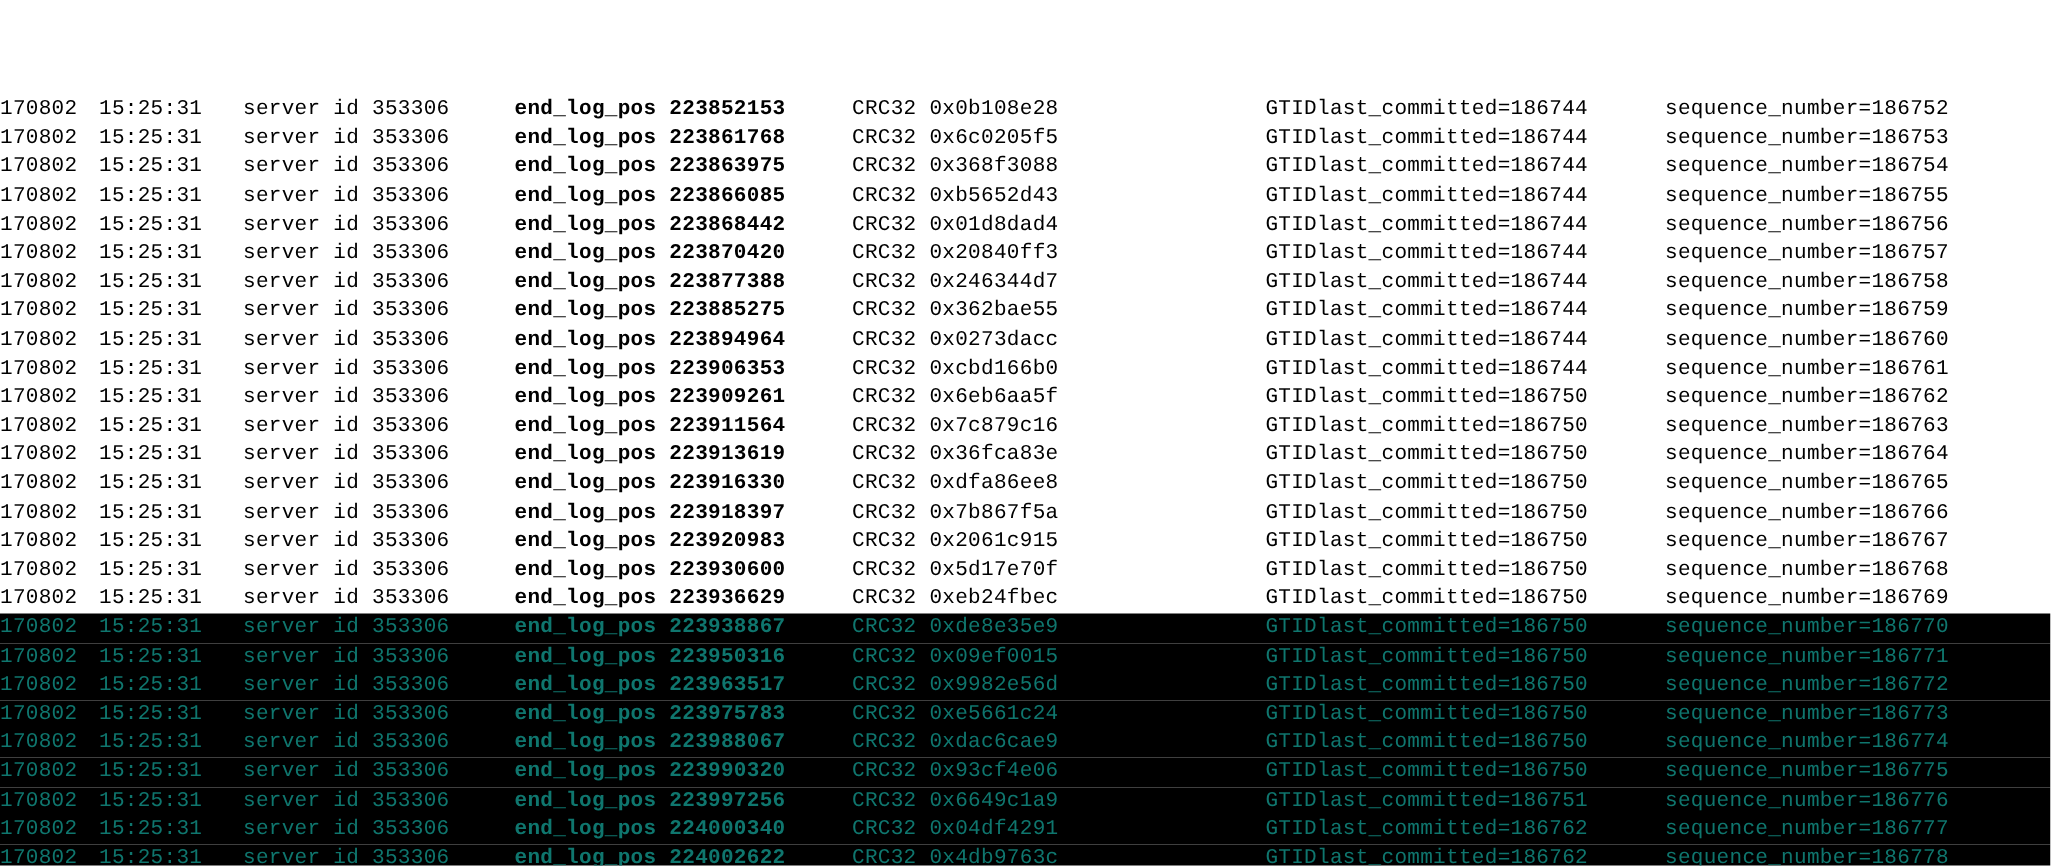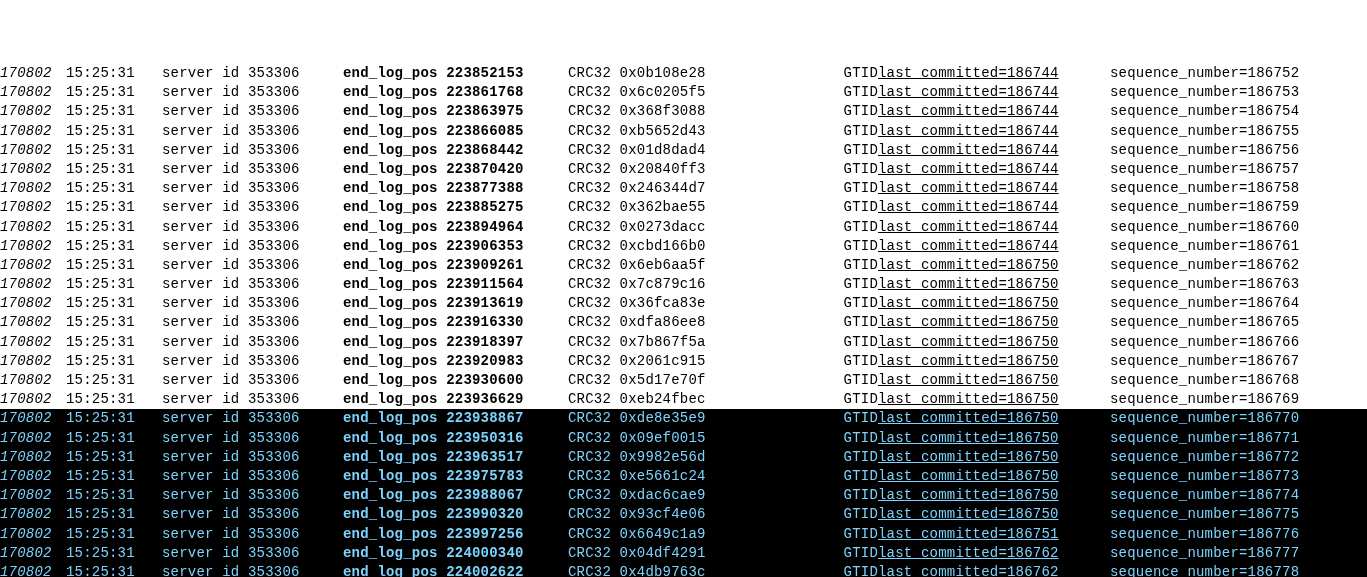--- a/index.html
+++ b/index.html
@@ -24,29 +24,29 @@
       height: 19.2px;
       line-height: 19.2px;
       letter-spacing: 0.2px;
     }
     .log-line.normal {
       background: #fff;
       color: #000;
     }
     .log-line.selected {
       background: #000;
-      color: #7dd3fc;
+      color: #0f766e;
     }
-    .col-date { display: inline-block; width: 66px; font-style: italic; }
+    .col-date { display: inline-block; width: 66px; }
     .col-time { display: inline-block; width: 96px; }
     .col-server { display: inline-block; width: 181px; }
     .col-endlog { display: inline-block; width: 225px; font-weight: bold; }
     .col-crc { display: inline-block; width: 217px; }
     .col-gtid { display: inline-block; width: 93px; text-align: right; }
-    .col-lastc { display: inline-block; width: 232px; text-decoration: underline; }
+    .col-lastc { display: inline-block; width: 232px; }
     .col-seq { display: inline-block; text-align: right; }
   </style>
 </head>
 <body>
 
 
 
 <div class="log-container" id="log-container"><div class="log-line normal"><span class="col-date">170802</span><span class="col-time">15:25:31</span><span class="col-server">server id 353306</span><span class="col-endlog">end_log_pos 223852153</span><span class="col-crc">CRC32 0x0b108e28</span><span class="col-gtid">GTID</span><span class="col-lastc">last_committed=186744</span><span class="col-seq">sequence_number=186752</span></div><div class="log-line normal"><span class="col-date">170802</span><span class="col-time">15:25:31</span><span class="col-server">server id 353306</span><span class="col-endlog">end_log_pos 223861768</span><span class="col-crc">CRC32 0x6c0205f5</span><span class="col-gtid">GTID</span><span class="col-lastc">last_committed=186744</span><span class="col-seq">sequence_number=186753</span></div><div class="log-line normal"><span class="col-date">170802</span><span class="col-time">15:25:31</span><span class="col-server">server id 353306</span><span class="col-endlog">end_log_pos 223863975</span><span class="col-crc">CRC32 0x368f3088</span><span class="col-gtid">GTID</span><span class="col-lastc">last_committed=186744</span><span class="col-seq">sequence_number=186754</span></div><div class="log-line normal"><span class="col-date">170802</span><span class="col-time">15:25:31</span><span class="col-server">server id 353306</span><span class="col-endlog">end_log_pos 223866085</span><span class="col-crc">CRC32 0xb5652d43</span><span class="col-gtid">GTID</span><span class="col-lastc">last_committed=186744</span><span class="col-seq">sequence_number=186755</span></div><div class="log-line normal"><span class="col-date">170802</span><span class="col-time">15:25:31</span><span class="col-server">server id 353306</span><span class="col-endlog">end_log_pos 223868442</span><span class="col-crc">CRC32 0x01d8dad4</span><span class="col-gtid">GTID</span><span class="col-lastc">last_committed=186744</span><span class="col-seq">sequence_number=186756</span></div><div class="log-line normal"><span class="col-date">170802</span><span class="col-time">15:25:31</span><span class="col-server">server id 353306</span><span class="col-endlog">end_log_pos 223870420</span><span class="col-crc">CRC32 0x20840ff3</span><span class="col-gtid">GTID</span><span class="col-lastc">last_committed=186744</span><span class="col-seq">sequence_number=186757</span></div><div class="log-line normal"><span class="col-date">170802</span><span class="col-time">15:25:31</span><span class="col-server">server id 353306</span><span class="col-endlog">end_log_pos 223877388</span><span class="col-crc">CRC32 0x246344d7</span><span class="col-gtid">GTID</span><span class="col-lastc">last_committed=186744</span><span class="col-seq">sequence_number=186758</span></div><div class="log-line normal"><span class="col-date">170802</span><span class="col-time">15:25:31</span><span class="col-server">server id 353306</span><span class="col-endlog">end_log_pos 223885275</span><span class="col-crc">CRC32 0x362bae55</span><span class="col-gtid">GTID</span><span class="col-lastc">last_committed=186744</span><span class="col-seq">sequence_number=186759</span></div><div class="log-line normal"><span class="col-date">170802</span><span class="col-time">15:25:31</span><span class="col-server">server id 353306</span><span class="col-endlog">end_log_pos 223894964</span><span class="col-crc">CRC32 0x0273dacc</span><span class="col-gtid">GTID</span><span class="col-lastc">last_committed=186744</span><span class="col-seq">sequence_number=186760</span></div><div class="log-line normal"><span class="col-date">170802</span><span class="col-time">15:25:31</span><span class="col-server">server id 353306</span><span class="col-endlog">end_log_pos 223906353</span><span class="col-crc">CRC32 0xcbd166b0</span><span class="col-gtid">GTID</span><span class="col-lastc">last_committed=186744</span><span class="col-seq">sequence_number=186761</span></div><div class="log-line normal"><span class="col-date">170802</span><span class="col-time">15:25:31</span><span class="col-server">server id 353306</span><span class="col-endlog">end_log_pos 223909261</span><span class="col-crc">CRC32 0x6eb6aa5f</span><span class="col-gtid">GTID</span><span class="col-lastc">last_committed=186750</span><span class="col-seq">sequence_number=186762</span></div><div class="log-line normal"><span class="col-date">170802</span><span class="col-time">15:25:31</span><span class="col-server">server id 353306</span><span class="col-endlog">end_log_pos 223911564</span><span class="col-crc">CRC32 0x7c879c16</span><span class="col-gtid">GTID</span><span class="col-lastc">last_committed=186750</span><span class="col-seq">sequence_number=186763</span></div><div class="log-line normal"><span class="col-date">170802</span><span class="col-time">15:25:31</span><span class="col-server">server id 353306</span><span class="col-endlog">end_log_pos 223913619</span><span class="col-crc">CRC32 0x36fca83e</span><span class="col-gtid">GTID</span><span class="col-lastc">last_committed=186750</span><span class="col-seq">sequence_number=186764</span></div><div class="log-line normal"><span class="col-date">170802</span><span class="col-time">15:25:31</span><span class="col-server">server id 353306</span><span class="col-endlog">end_log_pos 223916330</span><span class="col-crc">CRC32 0xdfa86ee8</span><span class="col-gtid">GTID</span><span class="col-lastc">last_committed=186750</span><span class="col-seq">sequence_number=186765</span></div><div class="log-line normal"><span class="col-date">170802</span><span class="col-time">15:25:31</span><span class="col-server">server id 353306</span><span class="col-endlog">end_log_pos 223918397</span><span class="col-crc">CRC32 0x7b867f5a</span><span class="col-gtid">GTID</span><span class="col-lastc">last_committed=186750</span><span class="col-seq">sequence_number=186766</span></div><div class="log-line normal"><span class="col-date">170802</span><span class="col-time">15:25:31</span><span class="col-server">server id 353306</span><span class="col-endlog">end_log_pos 223920983</span><span class="col-crc">CRC32 0x2061c915</span><span class="col-gtid">GTID</span><span class="col-lastc">last_committed=186750</span><span class="col-seq">sequence_number=186767</span></div><div class="log-line normal"><span class="col-date">170802</span><span class="col-time">15:25:31</span><span class="col-server">server id 353306</span><span class="col-endlog">end_log_pos 223930600</span><span class="col-crc">CRC32 0x5d17e70f</span><span class="col-gtid">GTID</span><span class="col-lastc">last_committed=186750</span><span class="col-seq">sequence_number=186768</span></div><div class="log-line normal"><span class="col-date">170802</span><span class="col-time">15:25:31</span><span class="col-server">server id 353306</span><span class="col-endlog">end_log_pos 223936629</span><span class="col-crc">CRC32 0xeb24fbec</span><span class="col-gtid">GTID</span><span class="col-lastc">last_committed=186750</span><span class="col-seq">sequence_number=186769</span></div><div class="log-line selected"><span class="col-date">170802</span><span class="col-time">15:25:31</span><span class="col-server">server id 353306</span><span class="col-endlog">end_log_pos 223938867</span><span class="col-crc">CRC32 0xde8e35e9</span><span class="col-gtid">GTID</span><span class="col-lastc">last_committed=186750</span><span class="col-seq">sequence_number=186770</span></div><div class="log-line selected"><span class="col-date">170802</span><span class="col-time">15:25:31</span><span class="col-server">server id 353306</span><span class="col-endlog">end_log_pos 223950316</span><span class="col-crc">CRC32 0x09ef0015</span><span class="col-gtid">GTID</span><span class="col-lastc">last_committed=186750</span><span class="col-seq">sequence_number=186771</span></div><div class="log-line selected"><span class="col-date">170802</span><span class="col-time">15:25:31</span><span class="col-server">server id 353306</span><span class="col-endlog">end_log_pos 223963517</span><span class="col-crc">CRC32 0x9982e56d</span><span class="col-gtid">GTID</span><span class="col-lastc">last_committed=186750</span><span class="col-seq">sequence_number=186772</span></div><div class="log-line selected"><span class="col-date">170802</span><span class="col-time">15:25:31</span><span class="col-server">server id 353306</span><span class="col-endlog">end_log_pos 223975783</span><span class="col-crc">CRC32 0xe5661c24</span><span class="col-gtid">GTID</span><span class="col-lastc">last_committed=186750</span><span class="col-seq">sequence_number=186773</span></div><div class="log-line selected"><span class="col-date">170802</span><span class="col-time">15:25:31</span><span class="col-server">server id 353306</span><span class="col-endlog">end_log_pos 223988067</span><span class="col-crc">CRC32 0xdac6cae9</span><span class="col-gtid">GTID</span><span class="col-lastc">last_committed=186750</span><span class="col-seq">sequence_number=186774</span></div><div class="log-line selected"><span class="col-date">170802</span><span class="col-time">15:25:31</span><span class="col-server">server id 353306</span><span class="col-endlog">end_log_pos 223990320</span><span class="col-crc">CRC32 0x93cf4e06</span><span class="col-gtid">GTID</span><span class="col-lastc">last_committed=186750</span><span class="col-seq">sequence_number=186775</span></div><div class="log-line selected"><span class="col-date">170802</span><span class="col-time">15:25:31</span><span class="col-server">server id 353306</span><span class="col-endlog">end_log_pos 223997256</span><span class="col-crc">CRC32 0x6649c1a9</span><span class="col-gtid">GTID</span><span class="col-lastc">last_committed=186751</span><span class="col-seq">sequence_number=186776</span></div><div class="log-line selected"><span class="col-date">170802</span><span class="col-time">15:25:31</span><span class="col-server">server id 353306</span><span class="col-endlog">end_log_pos 224000340</span><span class="col-crc">CRC32 0x04df4291</span><span class="col-gtid">GTID</span><span class="col-lastc">last_committed=186762</span><span class="col-seq">sequence_number=186777</span></div><div class="log-line selected"><span class="col-date">170802</span><span class="col-time">15:25:31</span><span class="col-server">server id 353306</span><span class="col-endlog">end_log_pos 224002622</span><span class="col-crc">CRC32 0x4db9763c</span><span class="col-gtid">GTID</span><span class="col-lastc">last_committed=186762</span><span class="col-seq">sequence_number=186778</span></div></div>
 
 

